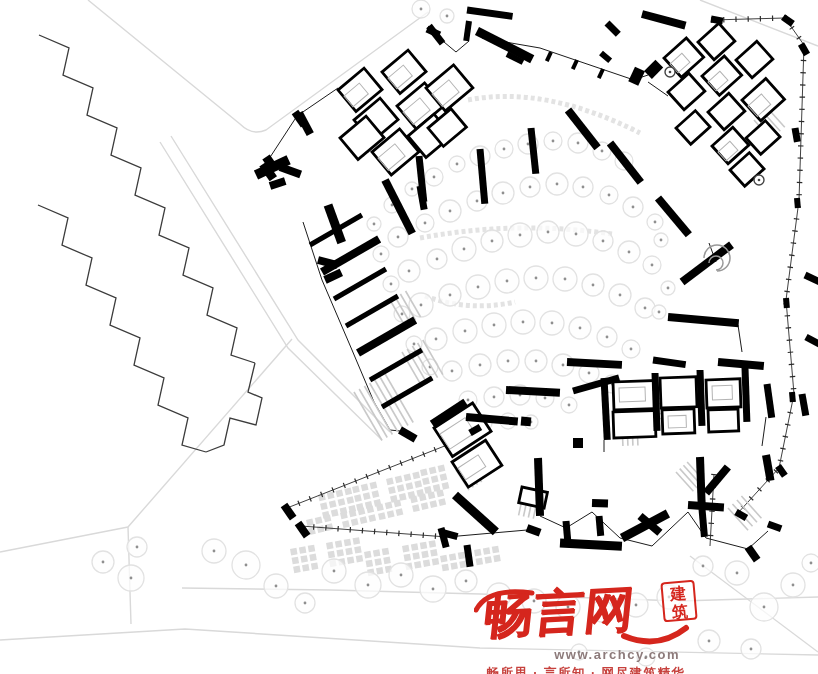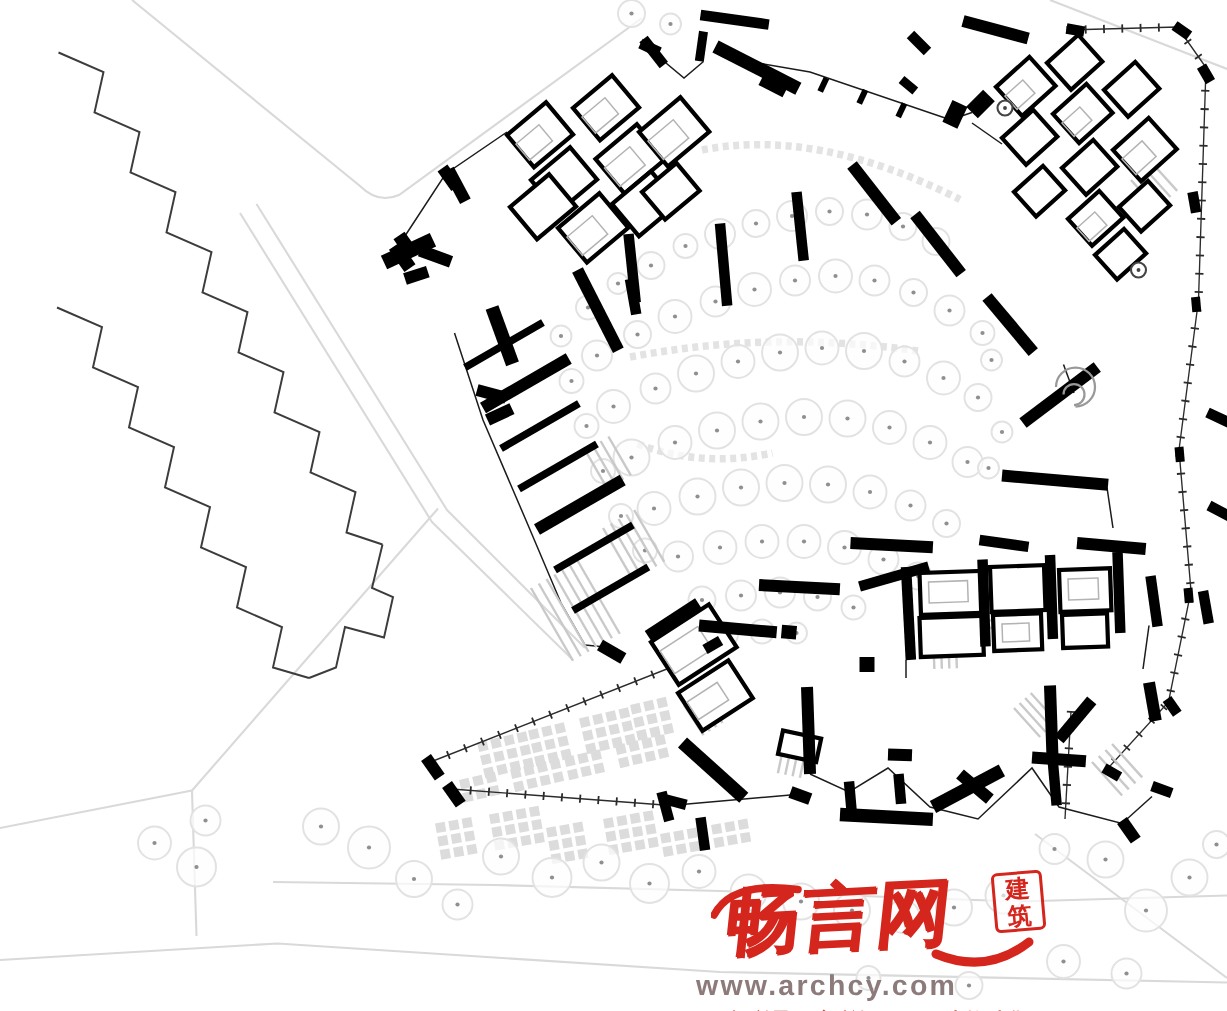--- a/index.html
+++ b/index.html
@@ -22,22 +22,22 @@
   }
   .swoosh{position:absolute;left:0;top:0;pointer-events:none;}
   .badge{
     position:absolute;left:188px;top:-3px;width:34px;height:40px;
     border:2.5px solid #d5261d;border-radius:4px;
     color:#d5261d;font-weight:bold;font-size:16px;line-height:1.15;
     text-align:center;transform:rotate(-5deg);padding-top:2px;box-sizing:border-box;
     background:rgba(255,255,255,.65);
   }
   .url{
-    margin:7px 0 0 4px;width:216px;text-align:left;
-    font-size:19px;letter-spacing:1.5px;color:#8d7b7b;font-weight:bold;
+    margin:7px 0 0 4px;width:216px;text-align:right;
+    font-size:13px;letter-spacing:1.5px;color:#8d7b7b;font-weight:bold;
   }
   .tagline{
     margin:3px 0 0 -8px;width:268px;text-align:center;
     font-size:12.5px;letter-spacing:1.5px;color:#c7413d;font-weight:bold;
     white-space:nowrap;
   }
 </style>
 </head>
 <body>
 

